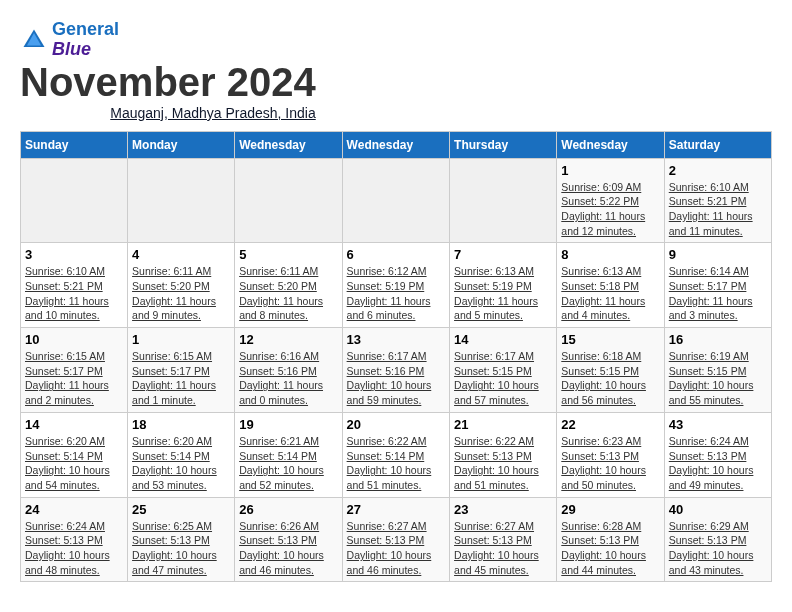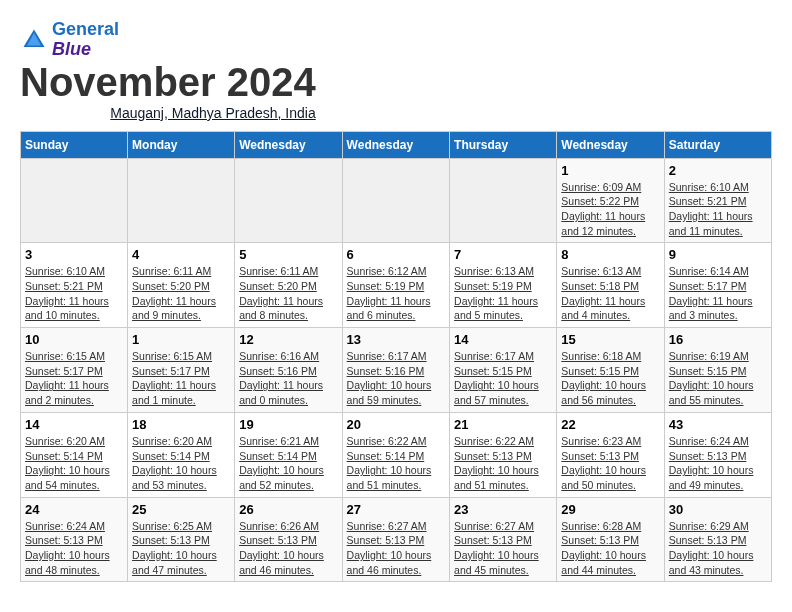--- a/index.html
+++ b/index.html
@@ -248,18 +248,18 @@
         </td>
         <td>
           <span class="day-number">23</span>
           <div class="day-info">Sunrise: 6:27 AM<br>Sunset: 5:13 PM<br>Daylight: 10 hours and 45 minutes.</div>
         </td>
         <td>
           <span class="day-number">29</span>
           <div class="day-info">Sunrise: 6:28 AM<br>Sunset: 5:13 PM<br>Daylight: 10 hours and 44 minutes.</div>
         </td>
         <td>
-          <span class="day-number">30</span>
+          <span class="day-number">40</span>
           <div class="day-info">Sunrise: 6:29 AM<br>Sunset: 5:13 PM<br>Daylight: 10 hours and 43 minutes.</div>
         </td>
       </tr>
     </tbody>
 </table>
 
 </body></html>

